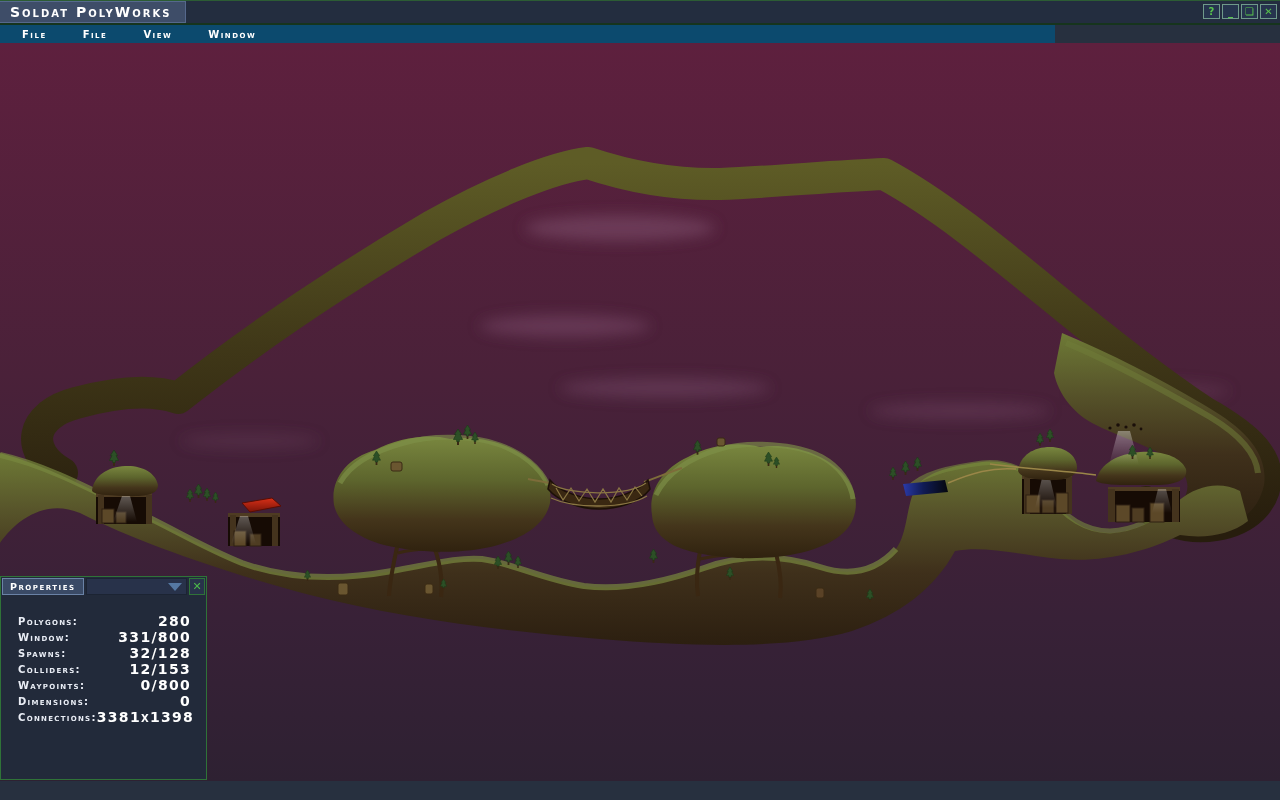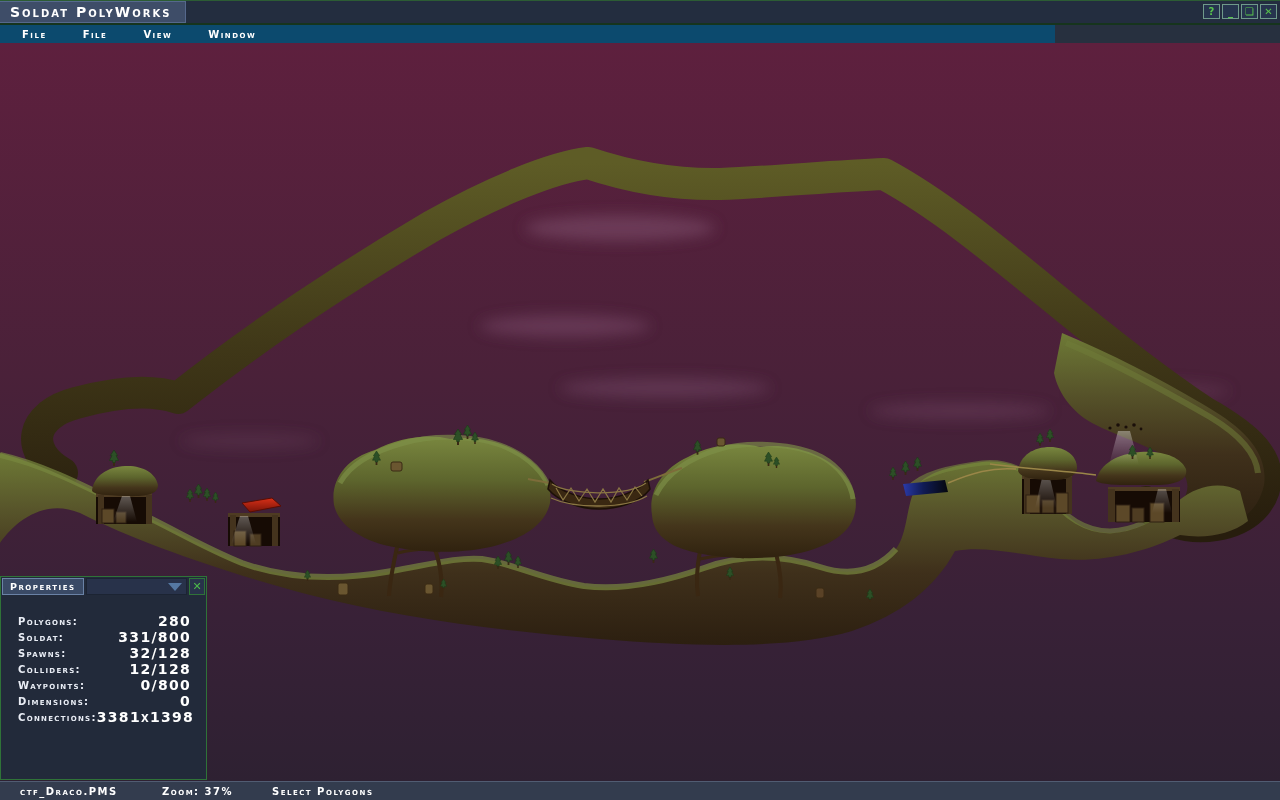--- a/index.html
+++ b/index.html
@@ -324,45 +324,40 @@
       <div class="panel-close">
         <span>✕</span>
       </div>
     </div>
     <div class="panel-rows">
       <div class="prow">
         <span class="sc lbl">Polygons:</span>
         <span class="sc val">280</span>
       </div>
       <div class="prow">
-        <span class="sc lbl">Soldat:</span>
+        <span class="sc lbl">Window:</span>
         <span class="sc val">331/800</span>
       </div>
       <div class="prow">
         <span class="sc lbl">Spawns:</span>
         <span class="sc val">32/128</span>
       </div>
       <div class="prow">
         <span class="sc lbl">Colliders:</span>
-        <span class="sc val">12/128</span>
+        <span class="sc val">12/153</span>
       </div>
       <div class="prow">
         <span class="sc lbl">Waypoints:</span>
         <span class="sc val">0/800</span>
       </div>
       <div class="prow">
         <span class="sc lbl">Dimensions:</span>
         <span class="sc val">0</span>
       </div>
       <div class="prow">
         <span class="sc lbl">Connections:</span>
         <span class="sc val">3381x1398</span>
       </div>
     </div>
   </div>
 
-  <div class="statusbar">
-    <span class="sc st-file">ctf_Draco.PMS</span>
-    <span class="sc st-zoom">Zoom: 37%</span>
-    <span class="sc st-tool">Select Polygons</span>
-  </div>
 
 </div>
 
 </body></html>

